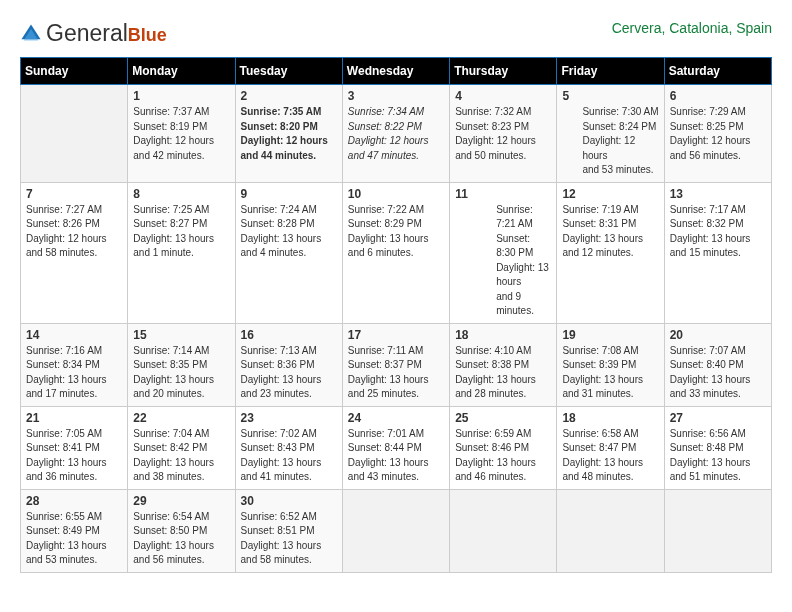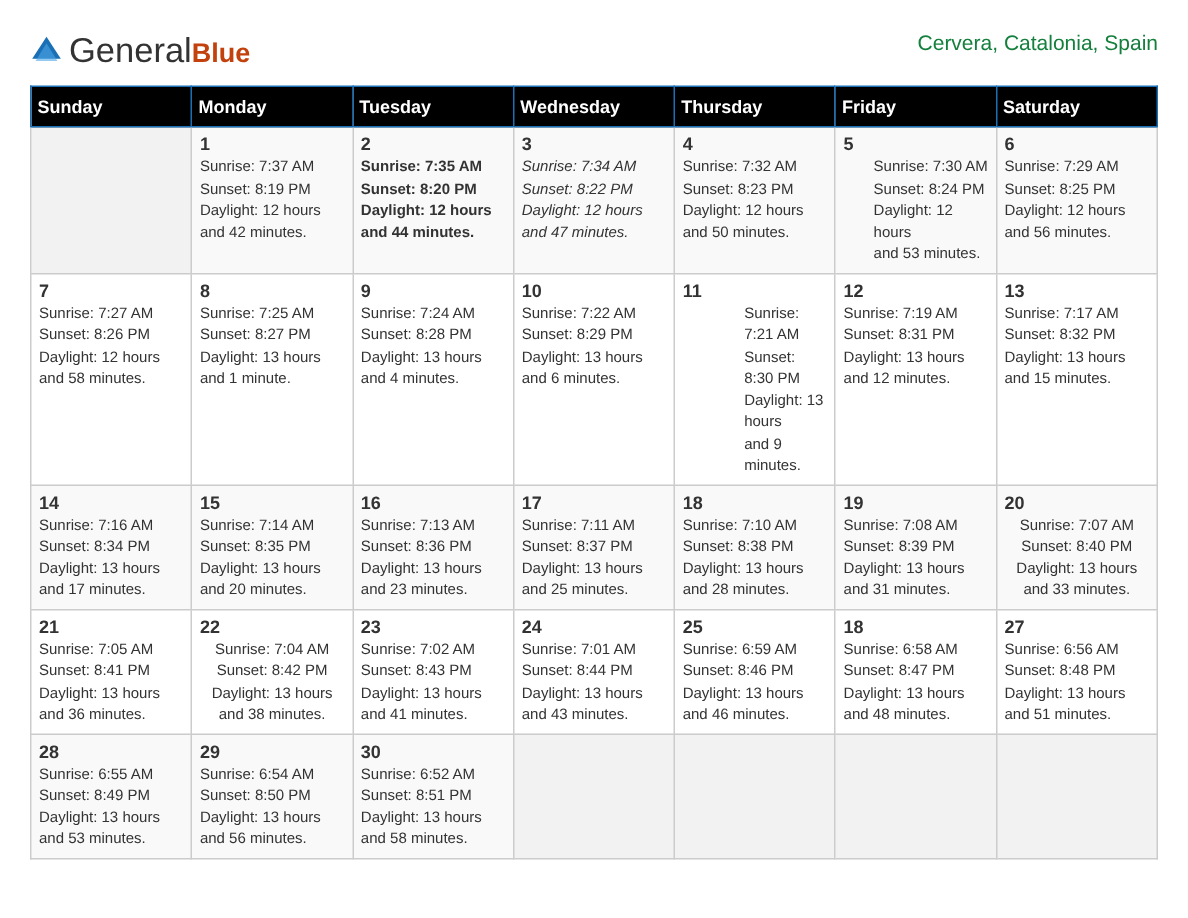--- a/index.html
+++ b/index.html
@@ -230,51 +230,51 @@
         </td>
         <td>
           <div class="day-number">17</div>
           <div class="day-detail" style="white-space: pre-line;">Sunrise: 7:11 AM
 Sunset: 8:37 PM
 Daylight: 13 hours
 and 25 minutes.</div>
         </td>
         <td>
           <div class="day-number">18</div>
-          <div class="day-detail" style="white-space: pre-line;">Sunrise: 7:10 AM
+          <div class="day-detail" style="white-space: pre-line;">Sunrise: 4:10 AM
 Sunset: 8:38 PM
 Daylight: 13 hours
 and 28 minutes.</div>
         </td>
         <td>
           <div class="day-number">19</div>
           <div class="day-detail" style="white-space: pre-line;">Sunrise: 7:08 AM
 Sunset: 8:39 PM
 Daylight: 13 hours
 and 31 minutes.</div>
         </td>
         <td>
           <div class="day-number">20</div>
-          <div class="day-detail" style="white-space: pre-line; text-align: center;">Sunrise: 7:07 AM
+          <div class="day-detail" style="white-space: pre-line;">Sunrise: 7:07 AM
 Sunset: 8:40 PM
 Daylight: 13 hours
 and 33 minutes.</div>
         </td>
       </tr>
       <tr>
         <td>
           <div class="day-number">21</div>
           <div class="day-detail" style="white-space: pre-line;">Sunrise: 7:05 AM
 Sunset: 8:41 PM
 Daylight: 13 hours
 and 36 minutes.</div>
         </td>
         <td>
           <div class="day-number">22</div>
-          <div class="day-detail" style="white-space: pre-line; text-align: center;">Sunrise: 7:04 AM
+          <div class="day-detail" style="white-space: pre-line;">Sunrise: 7:04 AM
 Sunset: 8:42 PM
 Daylight: 13 hours
 and 38 minutes.</div>
         </td>
         <td>
           <div class="day-number">23</div>
           <div class="day-detail" style="white-space: pre-line;">Sunrise: 7:02 AM
 Sunset: 8:43 PM
 Daylight: 13 hours
 and 41 minutes.</div>

